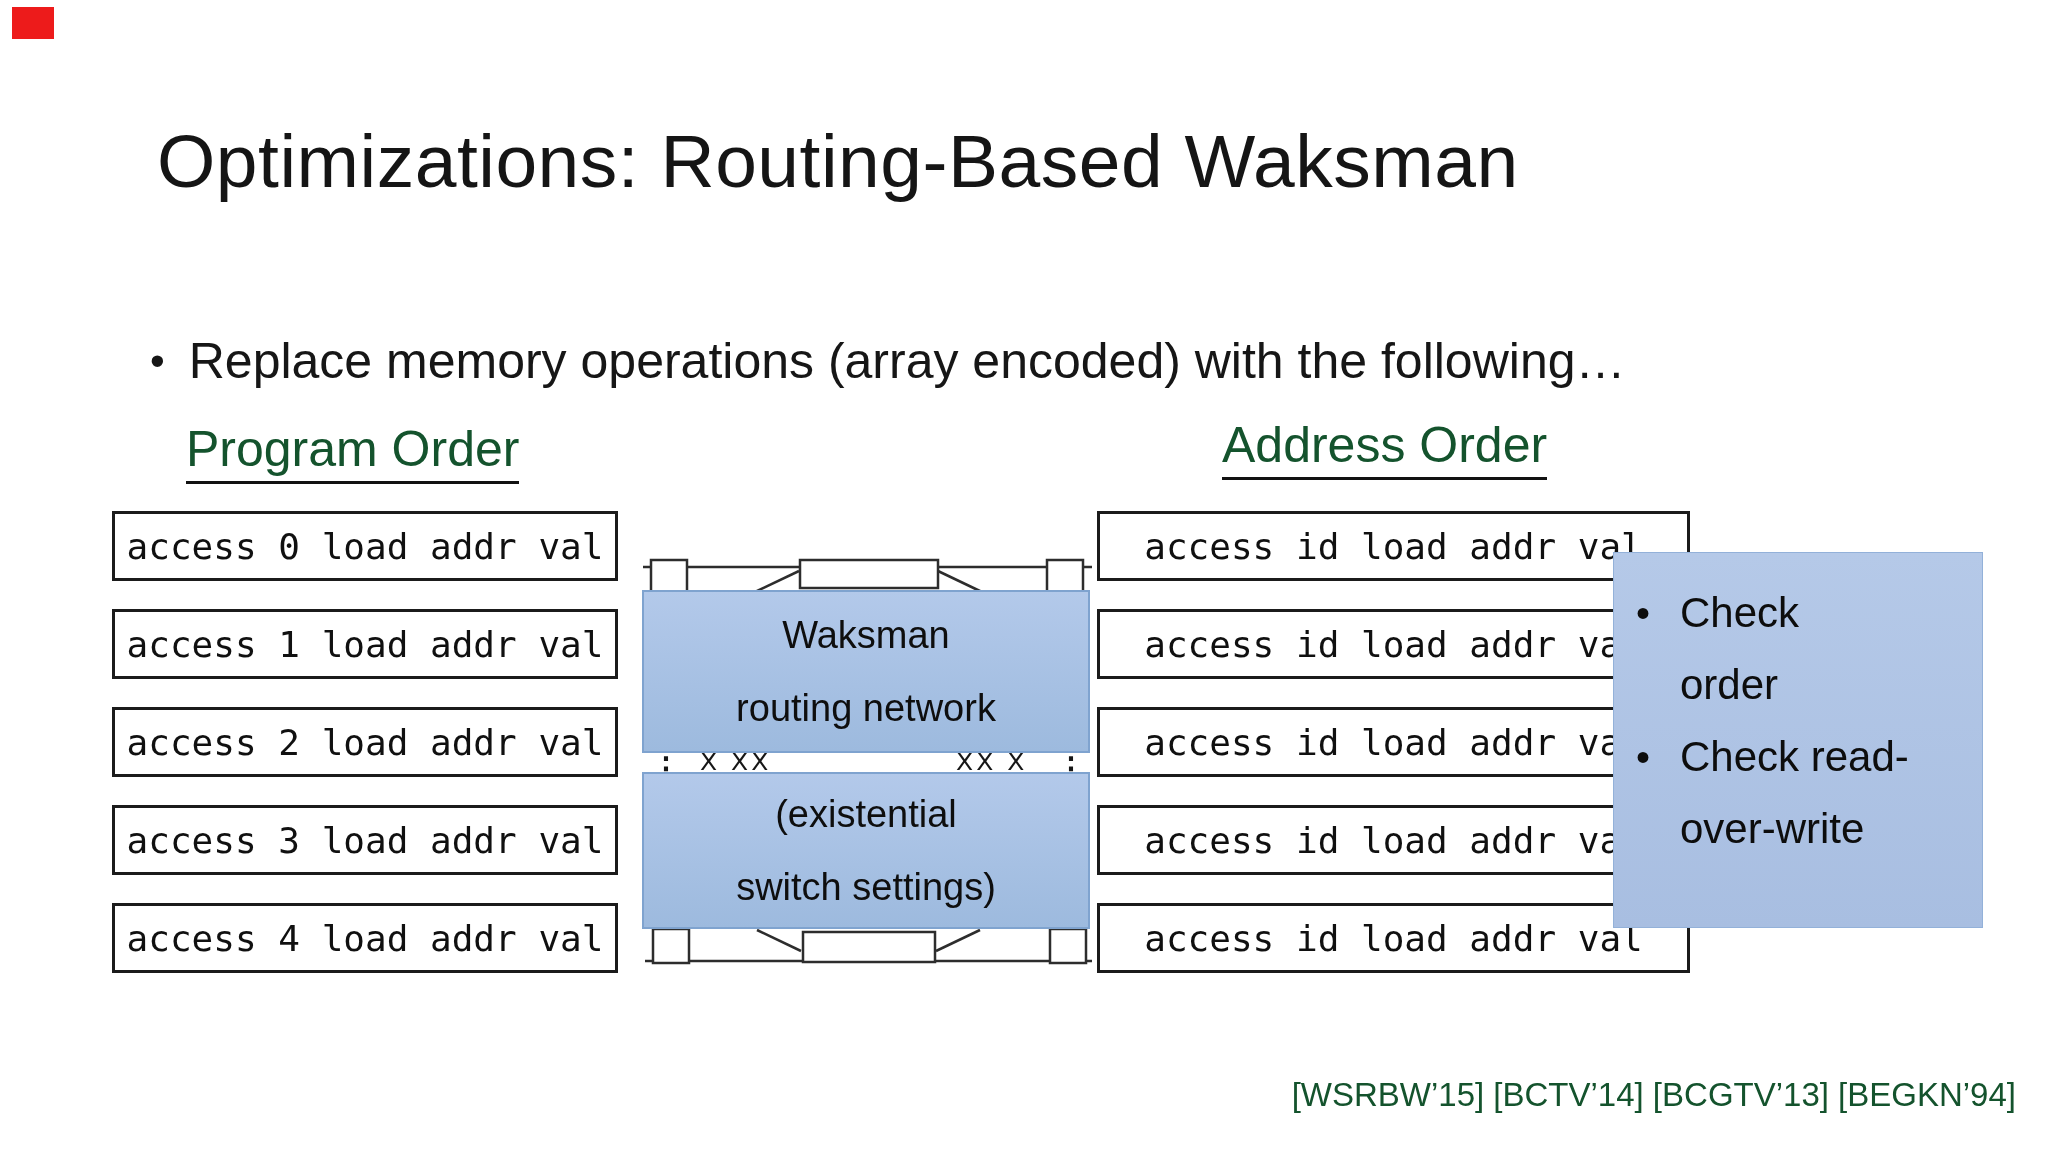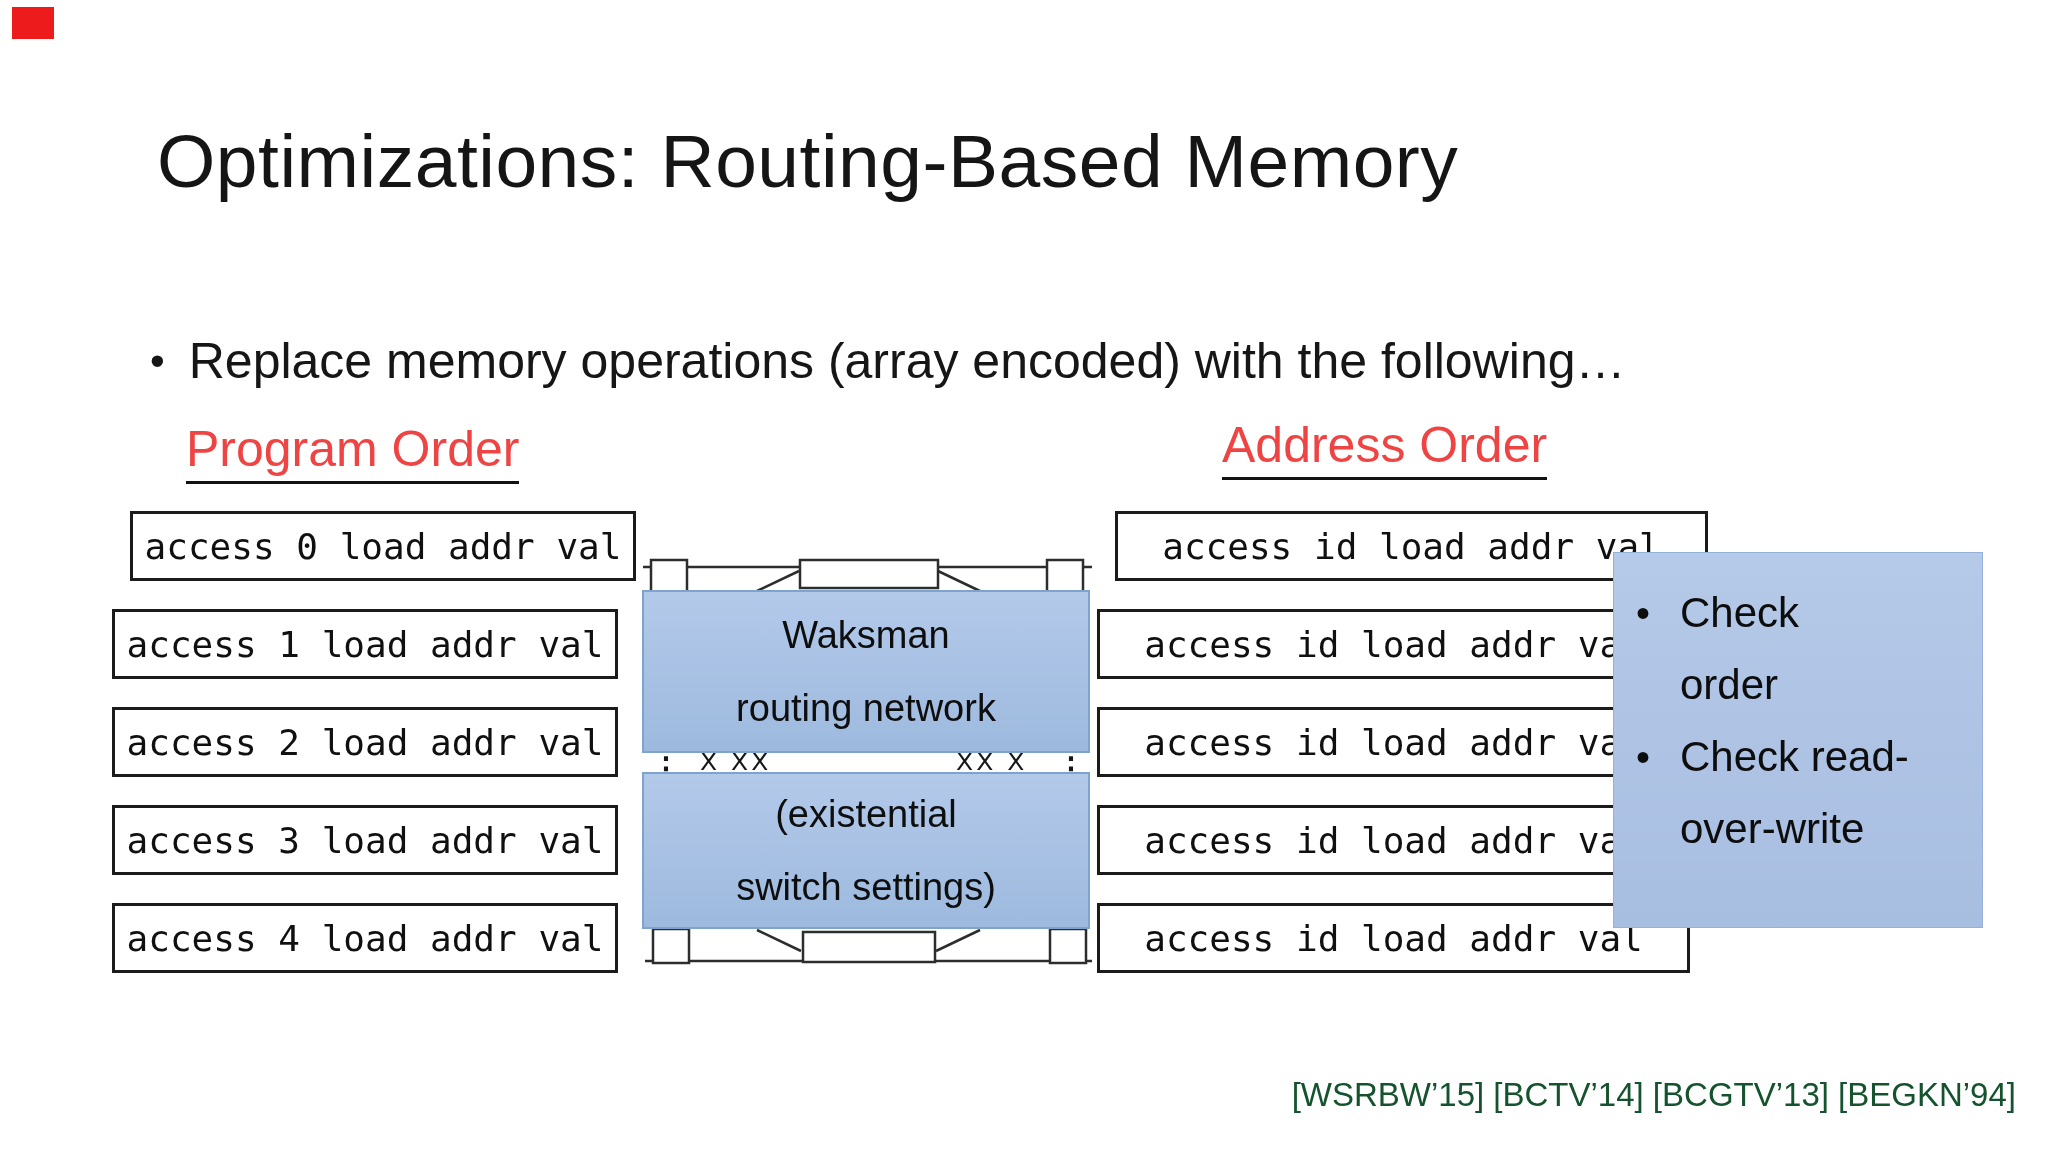--- a/index.html
+++ b/index.html
@@ -9,33 +9,33 @@
   }
   .abs{position:absolute;}
 
   .red-marker{left:12px;top:7px;width:42px;height:32px;background:var(--red-marker,#ed1b1b);z-index:6;}
 
   .slide-title{left:157px;top:118px;font-size:75px;letter-spacing:.5px;color:#151515;white-space:nowrap;z-index:2;}
 
   .bullet-line{left:150px;top:332px;font-size:50px;color:#161616;white-space:nowrap;z-index:2;}
   .bullet-line .marker{font-size:42px;vertical-align:3px;margin-right:24px;}
 
-  .col-header{font-size:50px;color:#ef4444;border-bottom:3px solid #121212;padding-bottom:3px;white-space:nowrap;z-index:2;}
+  .col-header{font-size:50px;color:#14532d;border-bottom:3px solid #121212;padding-bottom:3px;white-space:nowrap;z-index:2;}
   .po-header{left:186px;top:420px;}
   .ao-header{left:1222px;top:416px;}
 
   .access-box{
     height:70px;border:3px solid #1b1b1b;background:#ffffff;box-sizing:border-box;
     display:flex;align-items:center;justify-content:center;
     font-family:"DejaVu Sans Mono", monospace;font-size:36px;color:#101010;
     white-space:nowrap;z-index:2;
   }
   .po-box{left:112px;width:506px;}
   .ao-box{left:1097px;width:593px;}
-  .r0{top:511px;margin-left:18px;} .r1{top:609px;} .r2{top:707px;} .r3{top:805px;} .r4{top:903px;text-align:right;}
+  .r0{top:511px;} .r1{top:609px;} .r2{top:707px;} .r3{top:805px;} .r4{top:903px;text-align:right;}
 
   .net-svg{left:560px;top:540px;z-index:1;}
 
   .gap-glyph{z-index:3;color:#161616;white-space:nowrap;}
   .gap-dots{font-size:30px;font-weight:bold;line-height:28px;top:744px;}
   .gap-dots-left{left:651px;}
   .gap-dots-right{left:1056px;}
   .gap-cross{font-size:25px;letter-spacing:3px;top:747px;transform:scaleY(.95);font-family:"DejaVu Sans", sans-serif;}
   .gap-cross-left{left:700px;}
   .gap-cross-right{left:956px;}
@@ -60,21 +60,21 @@
   .callout-item .marker{width:44px;font-size:40px;line-height:72px;}
   .callout-item .text{font-size:42px;line-height:72px;white-space:pre-line;}
 
   .citation{left:1200px;top:1076px;width:816px;text-align:right;font-size:33px;color:#14532d;white-space:nowrap;z-index:2;}
 </style>
 </head>
 <body>
 
 <div class="abs red-marker"></div>
 
-<div class="abs slide-title">Optimizations: Routing-Based Memory</div>
+<div class="abs slide-title">Optimizations: Routing-Based Waksman</div>
 
 <div class="abs bullet-line">
   <span class="marker">•</span><span>Replace memory operations (array encoded) with the following…</span>
 </div>
 
 <div class="abs col-header po-header">Program Order</div>
 <div class="abs col-header ao-header">Address Order</div>
 
 <svg class="abs net-svg" width="600" height="460" viewBox="560 540 600 460" xmlns="http://www.w3.org/2000/svg">
   <g stroke="#2d2d2d" stroke-width="2.5" fill="none">

